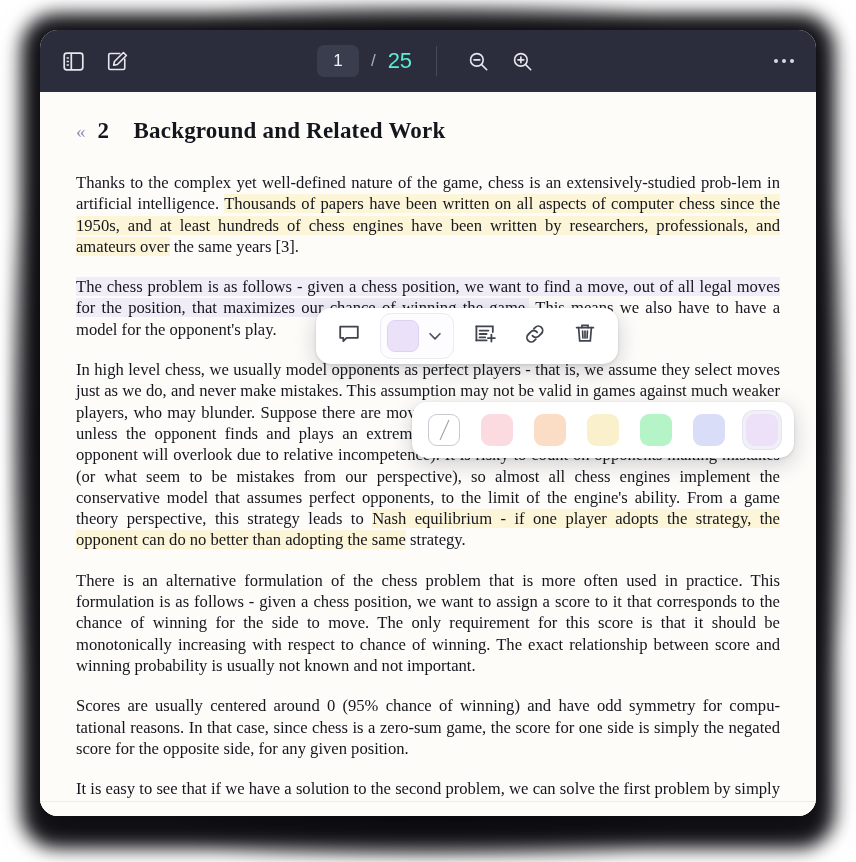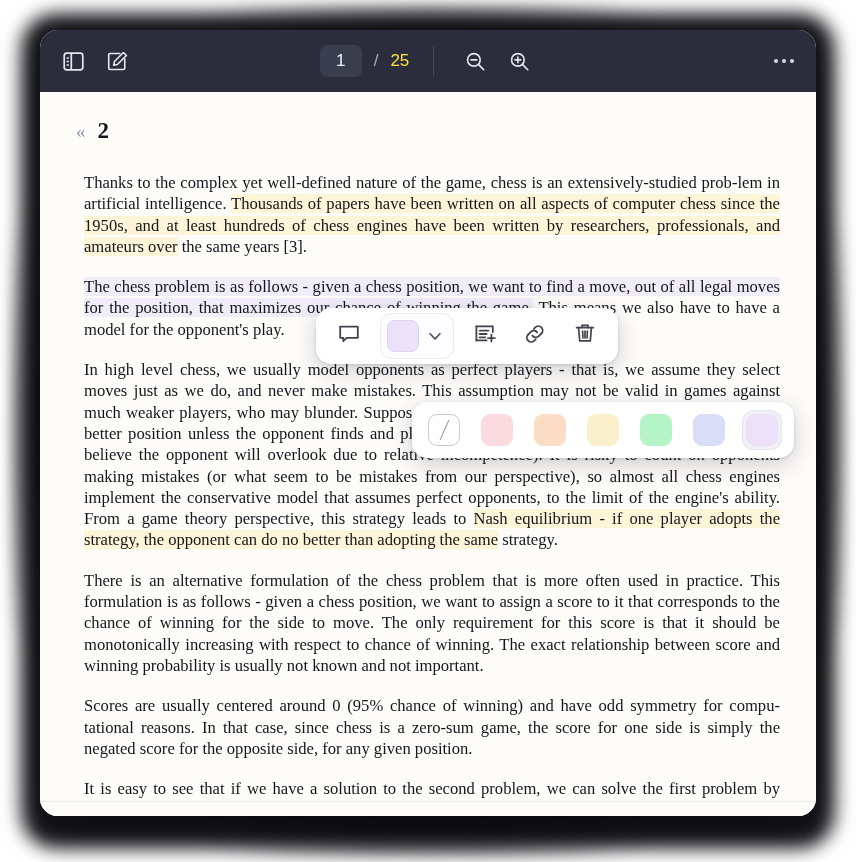--- a/index.html
+++ b/index.html
@@ -108,22 +108,22 @@
     font-size: 17px;
     outline: none;
     padding: 0;
   }
   .page-sep {
     color: #a9abbb;
     font-size: 17px;
     margin: 0 2px;
   }
   .page-total {
-    color: #fde047;
-    font-size: 17px;
+    color: #5eead4;
+    font-size: 22px;
   }
   .tb-divider {
     width: 1px;
     height: 30px;
     background: #474a5d;
     margin: 0 14px;
   }
   .dots {
     display: flex;
     gap: 4px;
@@ -167,21 +167,21 @@
     letter-spacing: 0.2px;
     min-width: 36px;
   }
   .h-title {
     font-weight: bold;
     font-size: 23px;
     letter-spacing: 0.2px;
   }
 
   p.para {
-    margin: 0 0 19px 8px;
+    margin: 0 0 19px 0;
     font-size: 16.6px;
     line-height: 21.3px;
     text-align: justify;
     text-justify: inter-word;
     hyphens: manual;
   }
   p.first { margin-top: 22px; }
 
   .hl-yellow { background: #fcf5d8; }
   .hl-purple { background: #f1edf8; }
@@ -364,20 +364,21 @@
             <i></i>
         </div>
       </div>
     </div>
 
     <div class="doc">
 
       <div class="heading">
         <span class="chev">«</span>
         <span class="h-num">2</span>
+        <span class="h-title">Background and Related Work</span>
       </div>
 
       <p class="para first">
         <span>Thanks to the complex yet well-defined nature of the game, chess is an extensively-studied prob-lem in artificial intelligence. </span><span class="hl-yellow">Thousands of papers have been written on all aspects of computer chess since the 1950s, and at least hundreds of chess engines have been written by researchers, professionals, and amateurs over</span><span> the same years [3].</span>
       </p>
 
       <p class="para">
         <span class="hl-purple">The chess problem is as follows - given a chess position, we want to find a move, out of all legal moves for the position, that maximizes our chance of winning the game.</span><span> This means we also have to have a model for the opponent's play.</span>
       </p>
 

